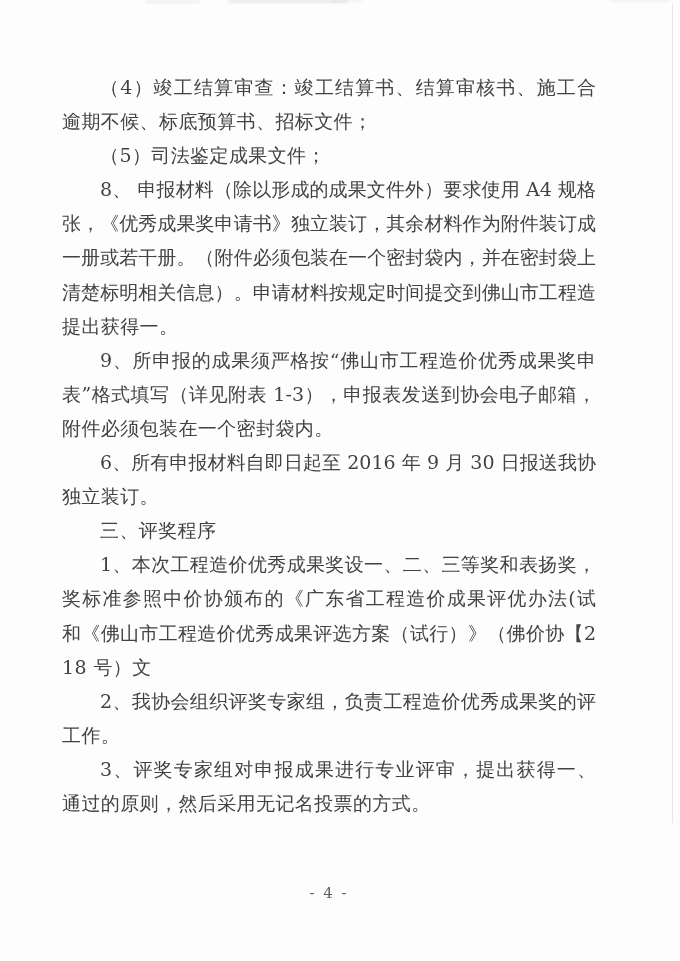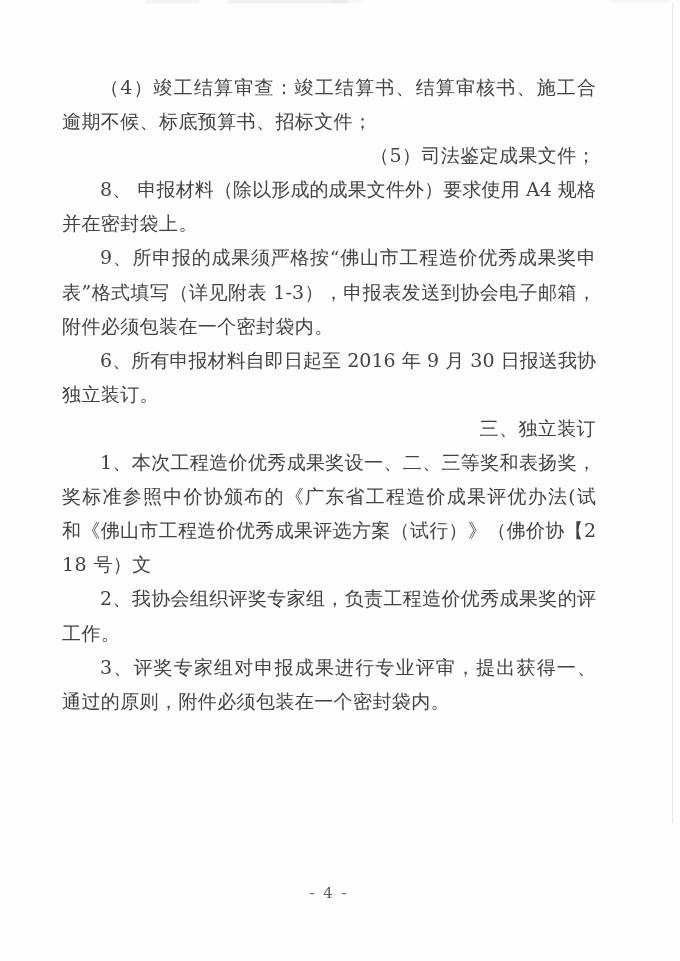--- a/index.html
+++ b/index.html
@@ -25,21 +25,20 @@
     font-size: 19px;
     line-height: 34.1px;
     height: 34.1px;
     color: #424242;
     letter-spacing: 0.4px;
     white-space: nowrap;
     overflow: hidden;
   }
   .line.indent {
     padding-left: 38px;
-    text-align: right;
   }
   .line.justify {
     white-space: normal;
     text-align: justify;
     text-align-last: justify;
     word-break: break-all;
     letter-spacing: 0;
   }
   .page-footer {
     position: absolute;
@@ -80,32 +79,35 @@
   <div class="smudge smudge-2"></div>
   <div class="smudge smudge-3"></div>
   <div class="smudge smudge-4"></div>
   <div class="scan-edge-line"></div>
 
   <div class="doc-body" id="doc-body">
       <div class="line indent justify">（4）竣工结算审查：竣工结算书、结算审核书、施工合同、</div>
       <div class="line">逾期不候、标底预算书、招标文件；</div>
       <div class="line indent">（5）司法鉴定成果文件；</div>
       <div class="line indent justify">8、 申报材料（除以形成的成果文件外）要求使用 A4 规格纸</div>
-      <div class="line">并在密封袋上。</div>
+      <div class="line justify">张，《优秀成果奖申请书》独立装订，其余材料作为附件装订成</div>
+      <div class="line justify">一册或若干册。（附件必须包装在一个密封袋内，并在密封袋上</div>
+      <div class="line justify">清楚标明相关信息）。申请材料按规定时间提交到佛山市工程造</div>
+      <div class="line">提出获得一。</div>
       <div class="line indent justify">9、所申报的成果须严格按“佛山市工程造价优秀成果奖申报</div>
       <div class="line justify">表”格式填写（详见附表 1-3），申报表发送到协会电子邮箱，成</div>
       <div class="line">附件必须包装在一个密封袋内。</div>
       <div class="line indent justify">6、所有申报材料自即日起至 2016 年 9 月 30 日报送我协会，</div>
       <div class="line">独立装订。</div>
-      <div class="line indent">三、独立装订</div>
+      <div class="line indent">三、评奖程序</div>
       <div class="line indent justify">1、本次工程造价优秀成果奖设一、二、三等奖和表扬奖，评</div>
       <div class="line justify">奖标准参照中价协颁布的《广东省工程造价成果评优办法(试行)》</div>
       <div class="line justify">和《佛山市工程造价优秀成果评选方案（试行）》（佛价协【2014】</div>
       <div class="line">18 号）文</div>
       <div class="line indent justify">2、我协会组织评奖专家组，负责工程造价优秀成果奖的评审</div>
       <div class="line">工作。</div>
       <div class="line indent justify">3、评奖专家组对申报成果进行专业评审，提出获得一、二、</div>
-      <div class="line">通过的原则，附件必须包装在一个密封袋内。</div>
+      <div class="line">通过的原则，然后采用无记名投票的方式。</div>
     </div>
 
   <div class="page-footer">- 4 -</div>
 
 </div>
 
 </body></html>

